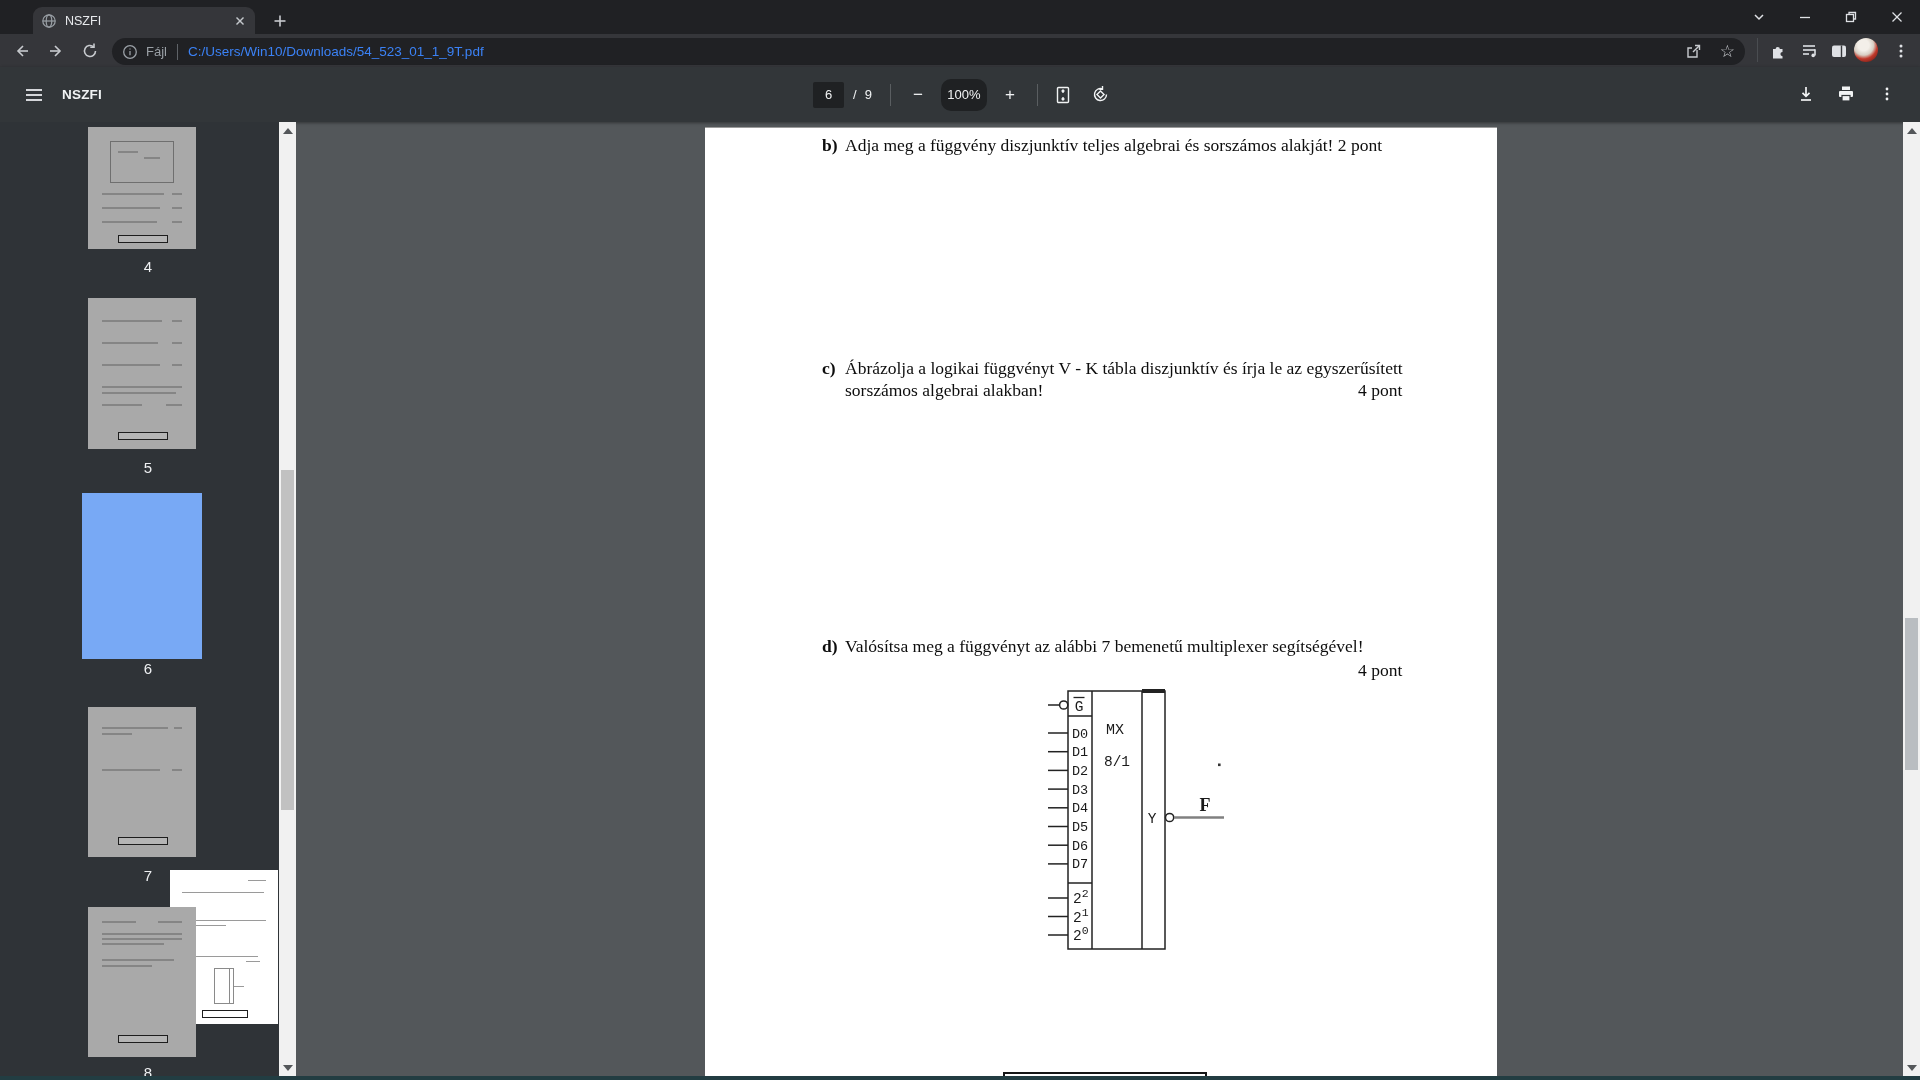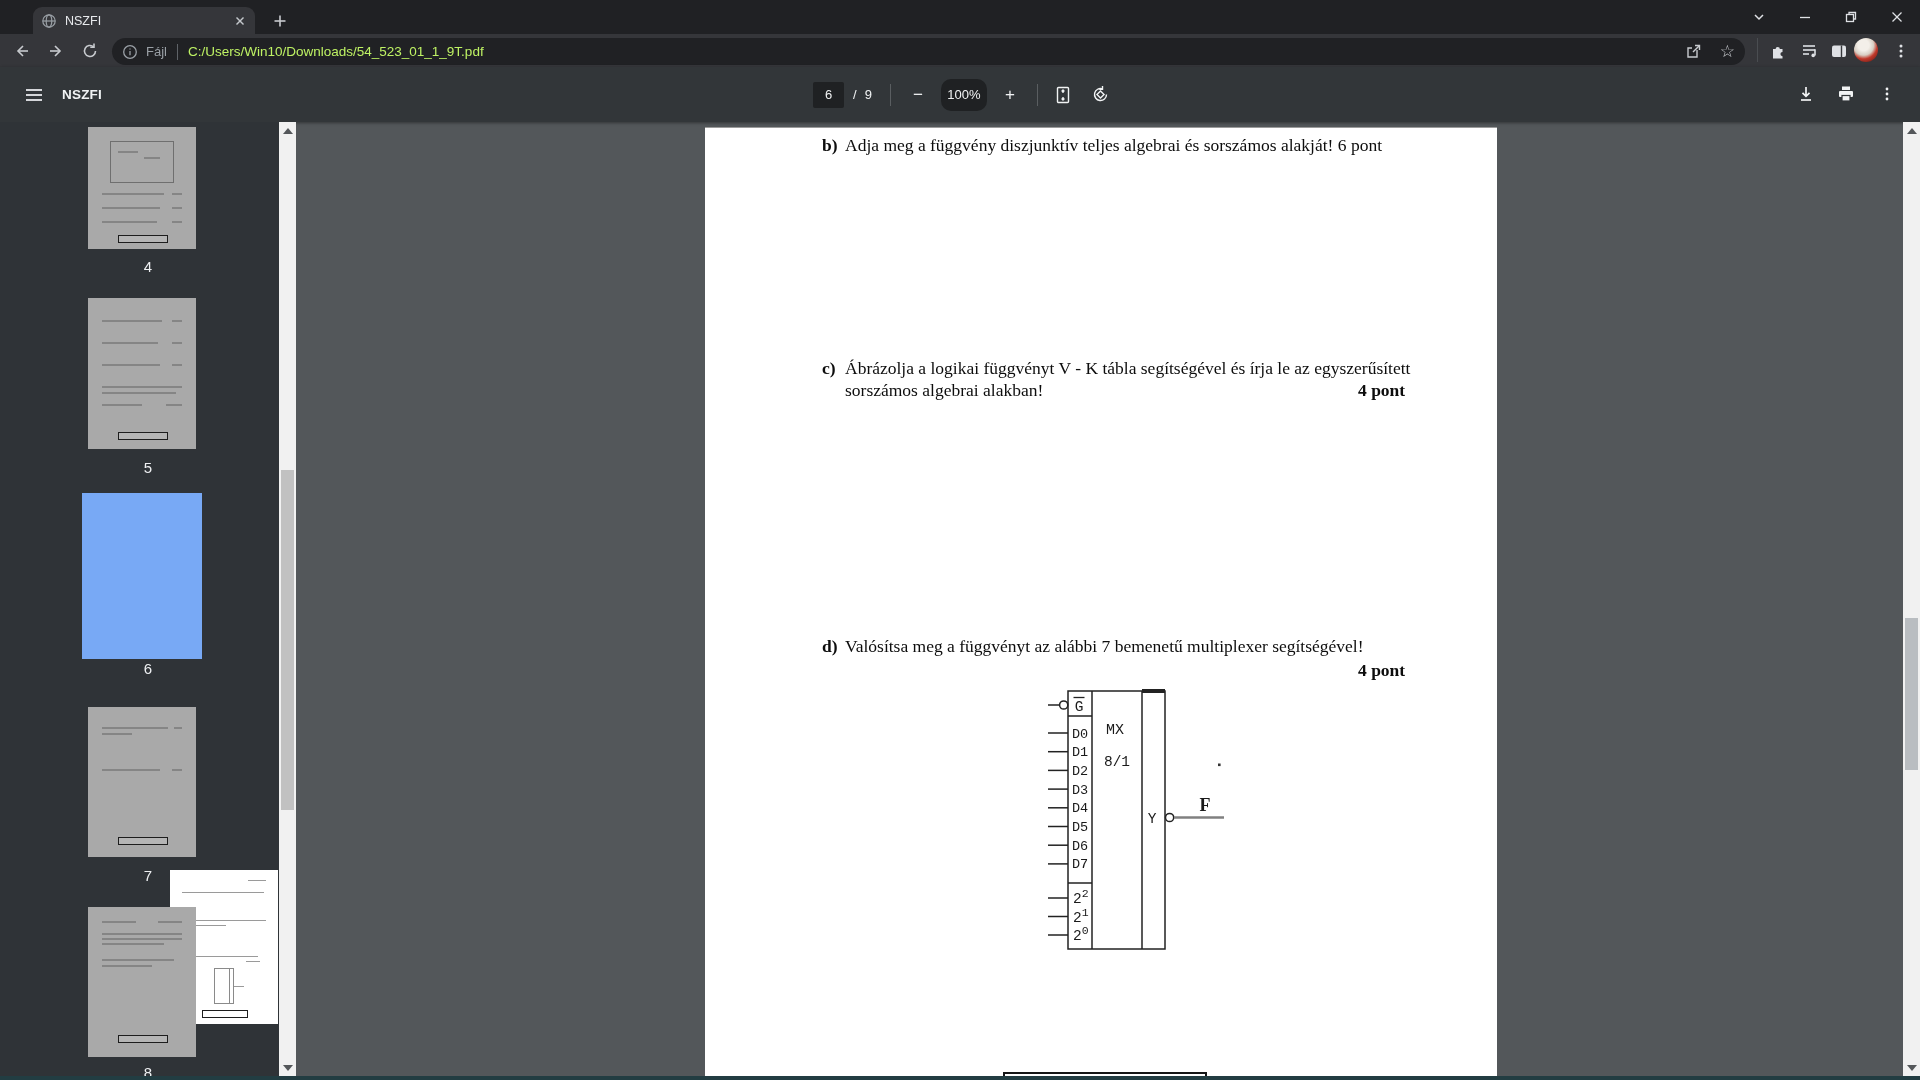--- a/index.html
+++ b/index.html
@@ -14,21 +14,21 @@
        border-radius:9px 9px 0 0;display:flex;align-items:center;padding:0 8px;box-sizing:border-box;}
   .tab-title{color:#e8eaed;font-size:12.5px;flex:1;margin-left:8px;white-space:nowrap;overflow:hidden;}
   .newtab{left:268px;top:9px;width:24px;height:24px;display:flex;align-items:center;justify-content:center;border-radius:50%;}
   .win-btn{top:0;width:46px;height:33px;display:flex;align-items:center;justify-content:center;color:#dfe1e5;}
 
   
   .toolbar{left:0;top:34px;width:1920px;height:33px;background:#35363a;display:flex;align-items:center;}
   .nav-ic{width:28px;height:28px;display:flex;align-items:center;justify-content:center;color:#c8cbcf;}
   .omnibox{left:112px;top:38px;width:1633px;height:27px;border-radius:14px;background:#202124;
            display:flex;align-items:center;padding:0 10px;box-sizing:border-box;color:#9aa0a6;}
-  .omni-url{color:#bef264;font-size:13.5px;margin-left:10px;white-space:nowrap;flex:1;}
+  .omni-url{color:#3b82f6;font-size:13.5px;margin-left:10px;white-space:nowrap;flex:1;}
   .omni-prefix{font-size:13px;color:#9aa0a6;margin-left:8px;}
   .omni-div{width:1px;height:16px;background:#5f6368;margin-left:10px;}
   .ext-ic{width:30px;height:30px;display:flex;align-items:center;justify-content:center;color:#dfe1e5;}
   .avatar{width:24px;height:24px;border-radius:50%;
           background:radial-gradient(circle at 40% 30%,#f3efe9 25%,#d8cfc4 45%,#c0392b 62%,#7b1f18 85%);}
 
   
   .pdftoolbar{left:0;top:67px;width:1920px;height:55px;background:#323639;box-shadow:0 1px 3px rgba(0,0,0,.4);
               color:#f1f3f4;}
   .pdf-title{left:62px;top:0;height:55px;display:flex;align-items:center;font-size:13.5px;
@@ -55,21 +55,21 @@
   .sb-arrow-up{width:0;height:0;border-left:5px solid transparent;border-right:5px solid transparent;border-bottom:6px solid #54575a;}
   .sb-arrow-dn{width:0;height:0;border-left:5px solid transparent;border-right:5px solid transparent;border-top:6px solid #54575a;}
   .sb-btn{display:flex;align-items:center;justify-content:center;}
 
   
   .page{left:705px;top:127px;width:792px;height:949px;background:#ffffff;overflow:hidden;
         border-top:1px solid #9b9b9b;font-family:"Liberation Serif",serif;color:#0d0d0d;}
   .q{position:absolute;left:117px;font-size:17.5px;line-height:22px;width:620px;}
   .q b{font-weight:400;}
   .pts{font-weight:400;}
-  .pts-abs{position:absolute;left:536px;font-weight:700;}
+  .pts-abs{position:absolute;left:536px;font-weight:400;}
   .qlabel{display:inline-block;width:23px;font-weight:700;}
   .pagefoot{left:298px;top:944px;width:200px;height:14px;border:2px solid #161616;background:#fff;}
 
   .taskbar-edge{left:0;top:1076px;width:1920px;height:4px;background:#223d42;}
 </style>
 </head>
 <body>
 
 <div id="root">
 
@@ -326,25 +326,25 @@
     <div class="abs sb-thumb" style="left:2px;top:348px;width:13px;height:340px;"></div>
     <div class="abs sb-btn" style="left:0;top:937px;width:17px;height:17px;">
         <div class="sb-arrow-dn"></div>
       </div>
   </div>
 
   <div class="abs page">
 
     <div class="q" style="top:6px;">
       <span class="qlabel">b)</span><b>Adja meg a függvény diszjunktív teljes algebrai és sorszámos alakját!</b>
-      <span class="pts">6 pont</span>
+      <span class="pts">2 pont</span>
     </div>
 
     <div class="q" style="top:229px;">
-      <span class="qlabel">c)</span><b>Ábrázolja a logikai függvényt  V - K tábla segítségével és írja le az egyszerűsített</b>
+      <span class="qlabel">c)</span><b>Ábrázolja a logikai függvényt  V - K tábla diszjunktív és írja le az egyszerűsített</b>
       <div style="position:relative;margin-left:23px;">
         <b>sorszámos algebrai alakban!</b>
         <span class="pts-abs" style="top:0;left:513px;">4 pont</span>
       </div>
     </div>
 
     <div class="q" style="top:507px;">
       <span class="qlabel">d)</span><b>Valósítsa meg a függvényt az alábbi 7 bemenetű multiplexer segítségével!</b>
       <div style="position:relative;margin-left:23px;height:22px;">
         <span class="pts-abs" style="top:2px;left:513px;">4 pont</span>

